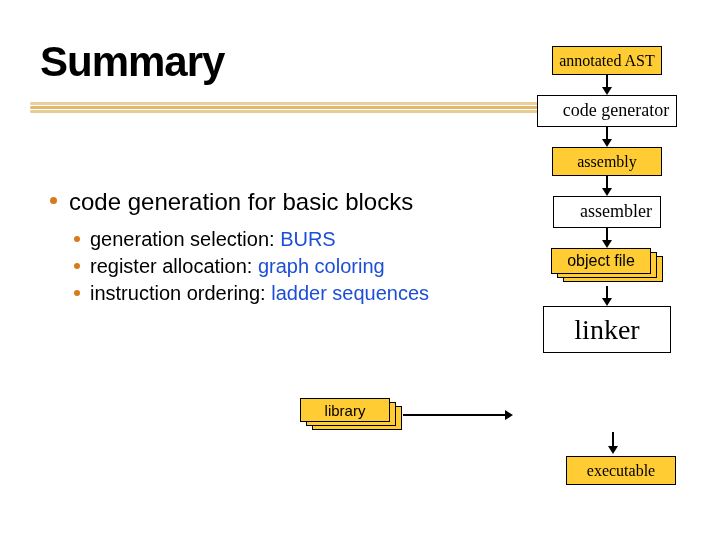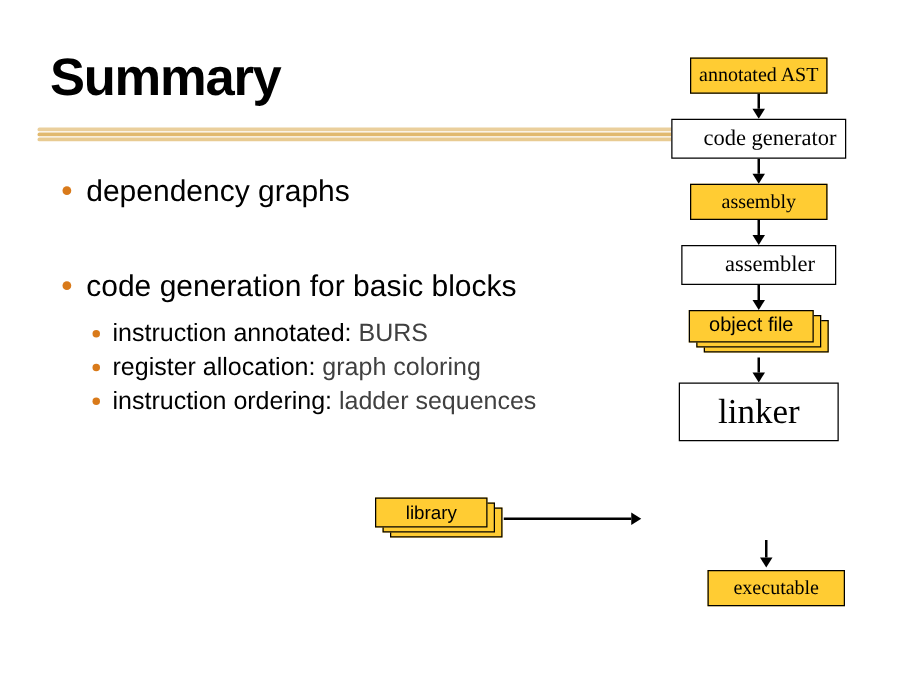--- a/index.html
+++ b/index.html
@@ -70,21 +70,21 @@
   .sub-dot {
     width: 6px;
     height: 6px;
     border-radius: 50%;
     background: #d97a1a;
     margin-top: 8px;
     margin-right: 10px;
     flex-shrink: 0;
   }
   .sub-text { font-size: 20px; }
-  .hl { color: #404040; }
+  .hl { color: #1d4ed8; }
 
   
   .flow {
     position: absolute;
     top: 46px;
     right: 28px;
     width: 170px;
     display: flex;
     flex-direction: column;
     align-items: center;
@@ -195,35 +195,31 @@
 <body>
 
 <div class="title">Summary</div>
 <div class="underline">
   <div class="stroke s1"></div>
   <div class="stroke s2"></div>
   <div class="stroke s3"></div>
 </div>
 
 <div class="content">
-  <div class="bullet-row">
-    <div class="dot"></div>
-    <div class="b1-text">dependency graphs</div>
-  </div>
 
   <div class="group2">
     <div class="bullet-row">
       <div class="dot"></div>
       <div class="b1-text">code generation for basic blocks</div>
     </div>
     <div class="sub-list">
       <div class="sub-row">
         <div class="sub-dot"></div>
         <div class="sub-text">
-          <span>instruction annotated: </span><span class="hl">BURS</span>
+          <span>generation selection: </span><span class="hl">BURS</span>
         </div>
       </div>
       <div class="sub-row">
         <div class="sub-dot"></div>
         <div class="sub-text">
           <span>register allocation: </span><span class="hl">graph coloring</span>
         </div>
       </div>
       <div class="sub-row">
         <div class="sub-dot"></div>
@@ -244,21 +240,21 @@
   <div class="box w-box">code generator</div>
   <div class="arrow">
       <div class="shaft"></div>
       <div class="head"></div>
     </div>
   <div class="box y-box small-box">assembly</div>
   <div class="arrow">
       <div class="shaft"></div>
       <div class="head"></div>
     </div>
-  <div class="box w-box" style="width:124px">assembler</div>
+  <div class="box w-box" style="width:108px">assembler</div>
   <div class="arrow">
       <div class="shaft"></div>
       <div class="head"></div>
     </div>
   <div class="stack">
     <div class="layer l3"></div>
     <div class="layer l2"></div>
     <div class="layer l1">object file</div>
   </div>
   <div class="arrow" style="margin-top:6px">

